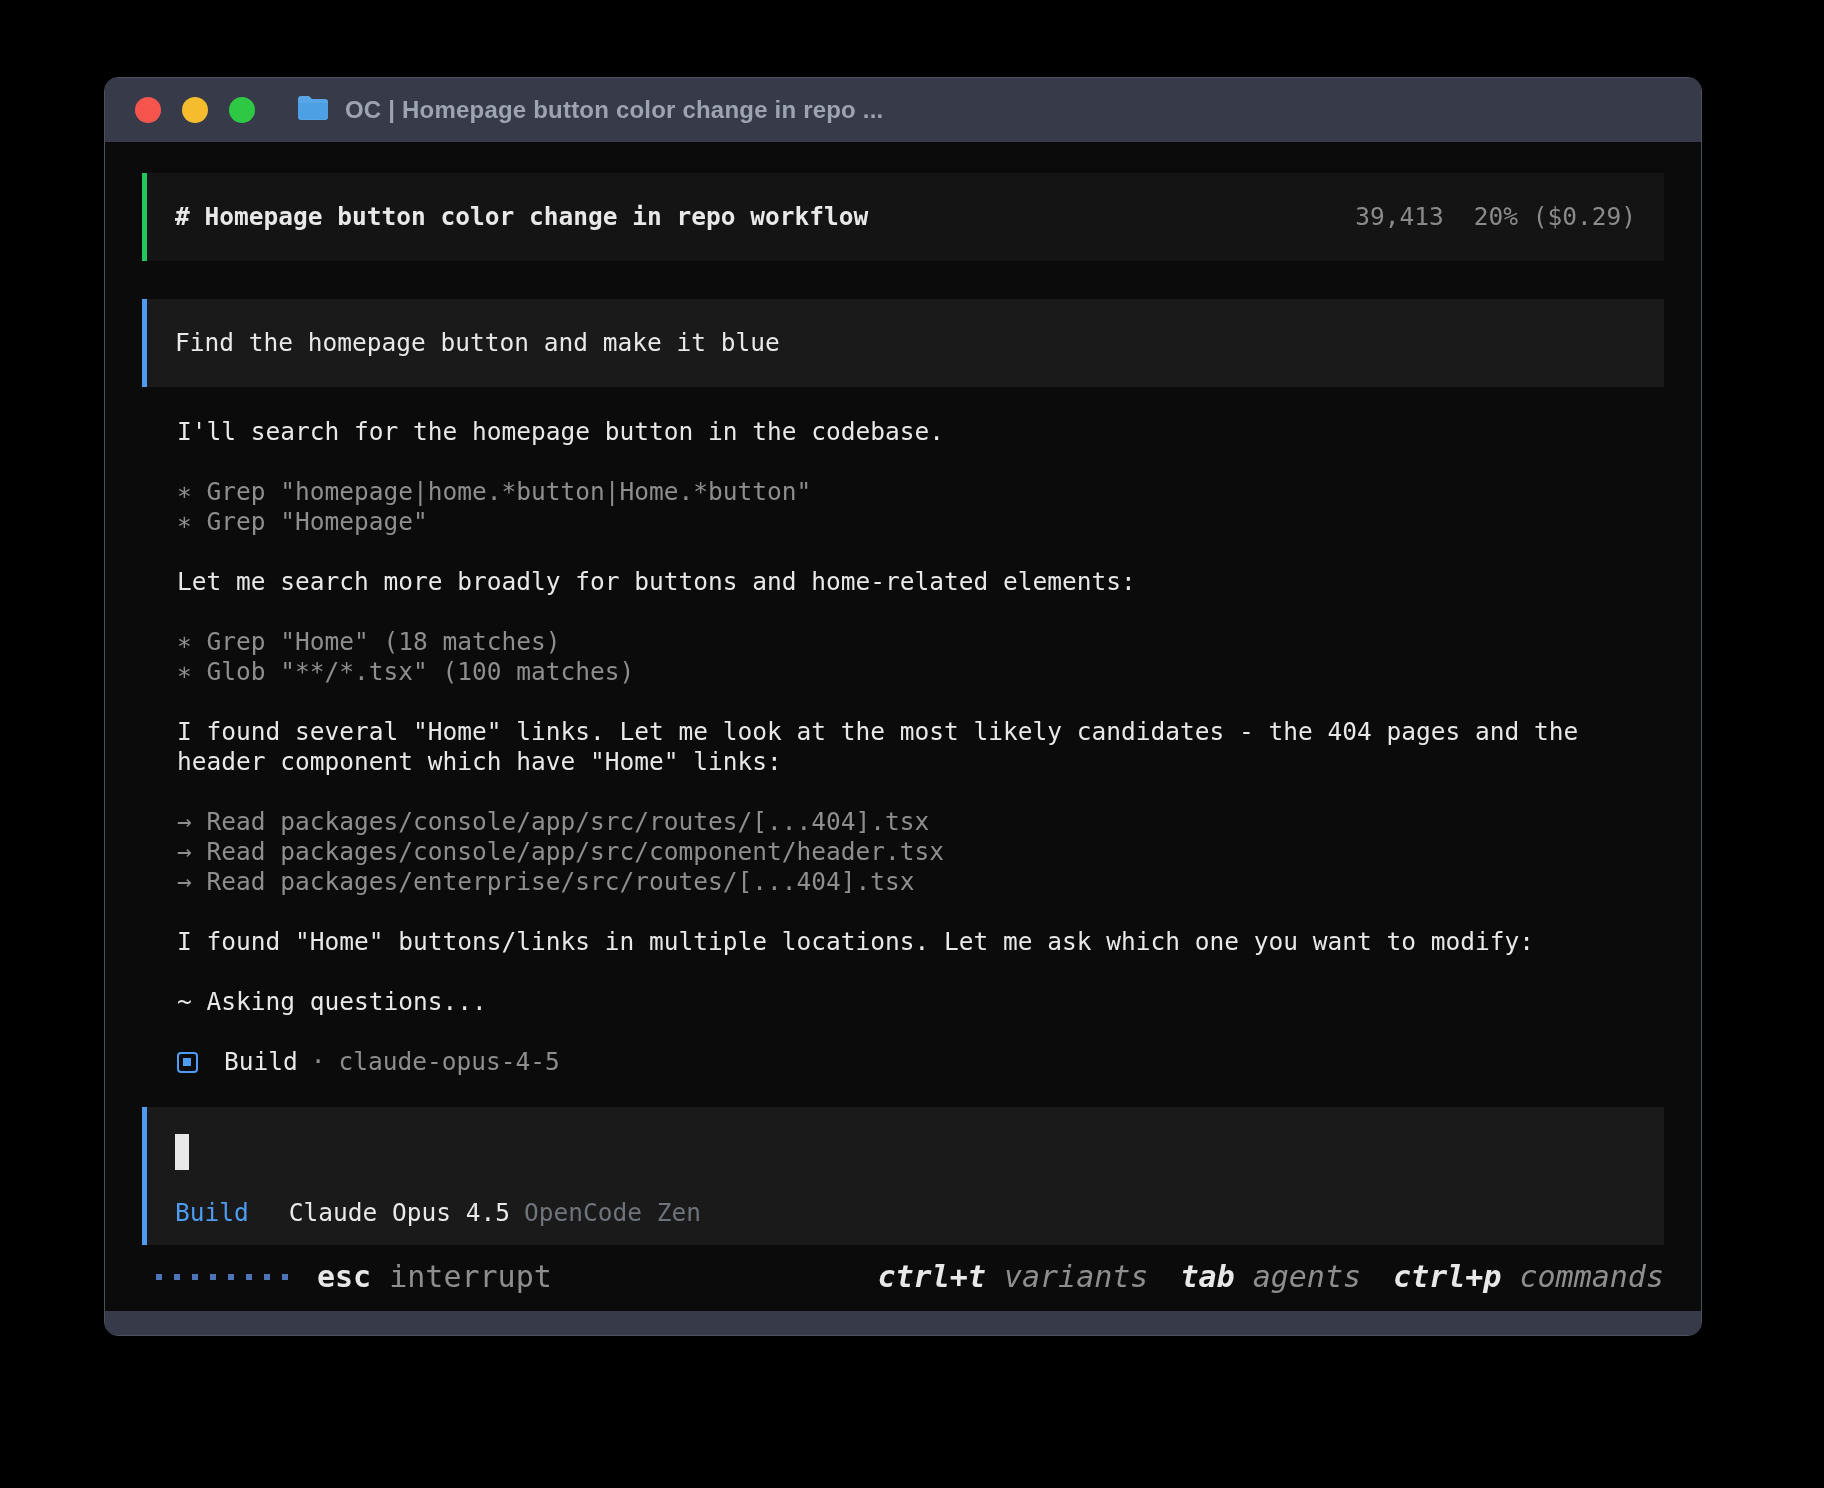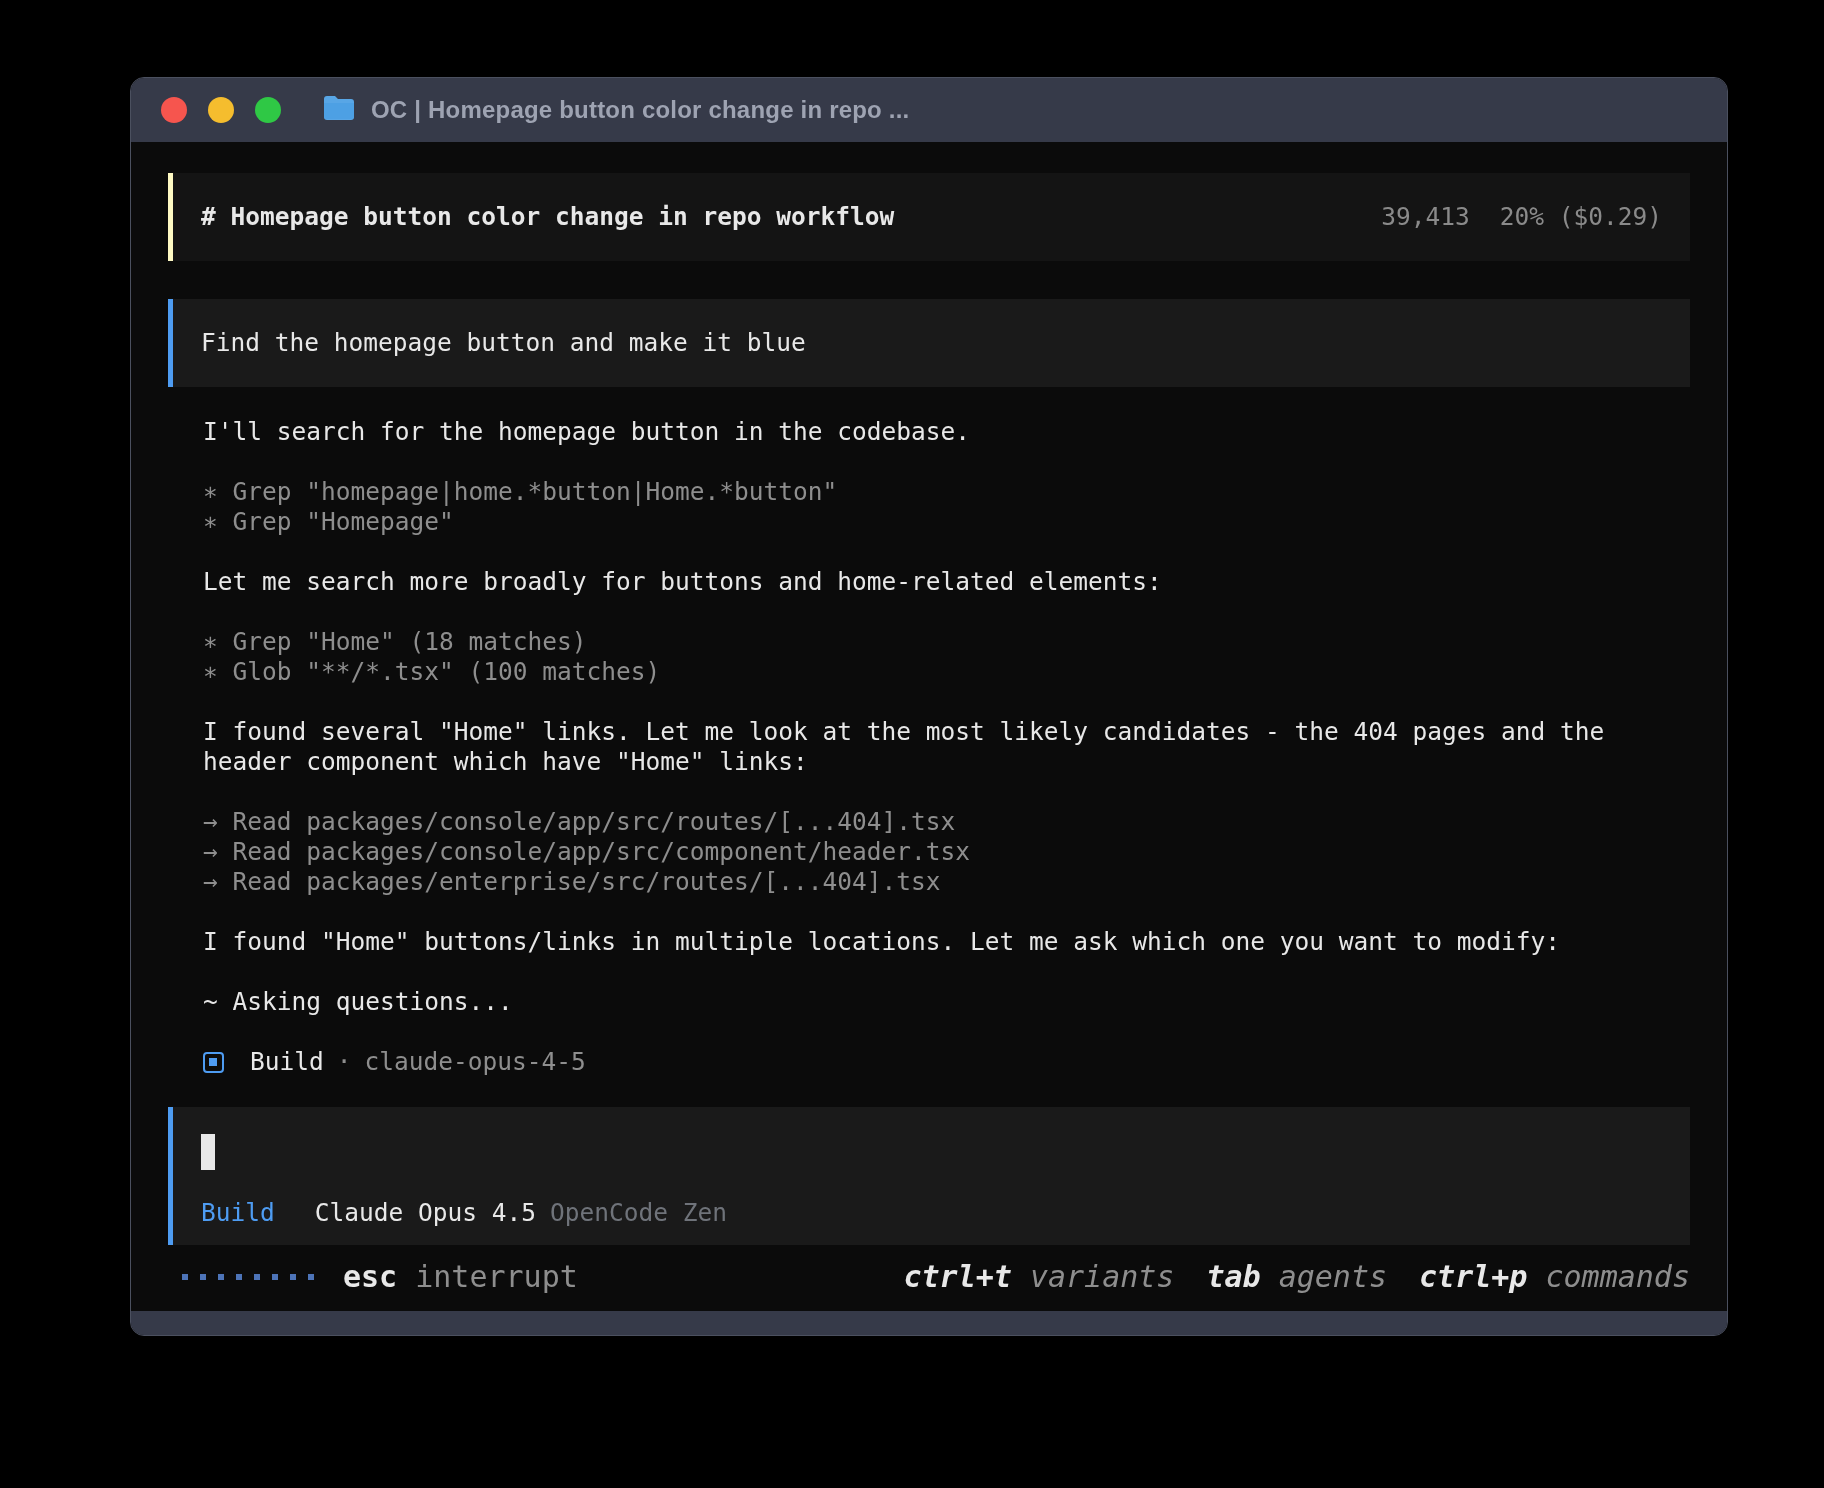--- a/index.html
+++ b/index.html
@@ -1,20 +1,20 @@
 <!DOCTYPE html>
 <html><head>
 <meta charset="utf-8">
 <style>
   * { margin:0; padding:0; box-sizing:border-box; }
   html,body { width:1824px; height:1488px; background:#000; overflow:hidden; }
   body { font-family:"DejaVu Sans Mono", monospace; }
 
   .window {
-    position:absolute; left:130px; top:77px; width:1598px; height:1259px;
+    position:absolute; left:104px; top:77px; width:1598px; height:1259px;
     background:#0b0b0b; border:1px solid #4b505f; border-radius:14px;
     overflow:hidden; display:flex; flex-direction:column;
   }
 
   
   .titlebar {
     flex:none; height:64px; background:#363a49;
     display:flex; align-items:center; padding:0 30px;
   }
   .light { width:26px; height:26px; border-radius:50%; margin-right:21px; flex:none; }
@@ -26,21 +26,21 @@
     font-family:"Liberation Sans", sans-serif; font-weight:bold;
     font-size:24px; color:#9ea3b2; letter-spacing:0.2px;
     white-space:nowrap; overflow:hidden;
   }
 
   
   .content {
     flex:1; padding:31px 37px 0 37px; display:flex; flex-direction:column;
     font-size:24.5px; line-height:30px; color:#e8e8e8;
   }
-  .panel { border-left:5px solid #fef9c3; background:#141414; min-height:88px;
+  .panel { border-left:5px solid #22c55e; background:#141414; min-height:88px;
            display:flex; align-items:center; padding:0 28px; }
   .panel.blue { border-left-color:#4e9cf2; background:#1a1a1a;text-align:center; }
 
   .session-header { justify-content:space-between; margin-bottom:38px; }
   .session-title { font-weight:bold; white-space:pre; }
   .session-stats { color:#8a8a8a; white-space:pre; display:flex; }
   .session-stats .tok { margin-right:30px; }
 
   .user-msg { margin-bottom:30px; }
 

